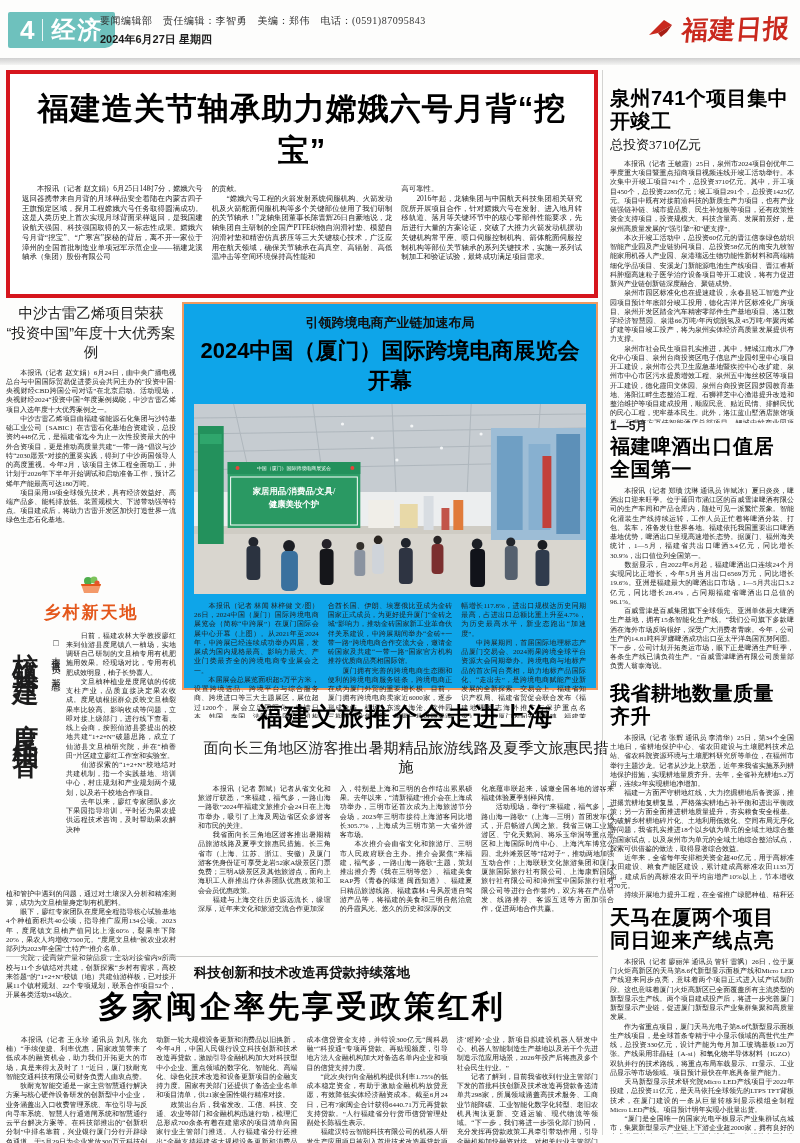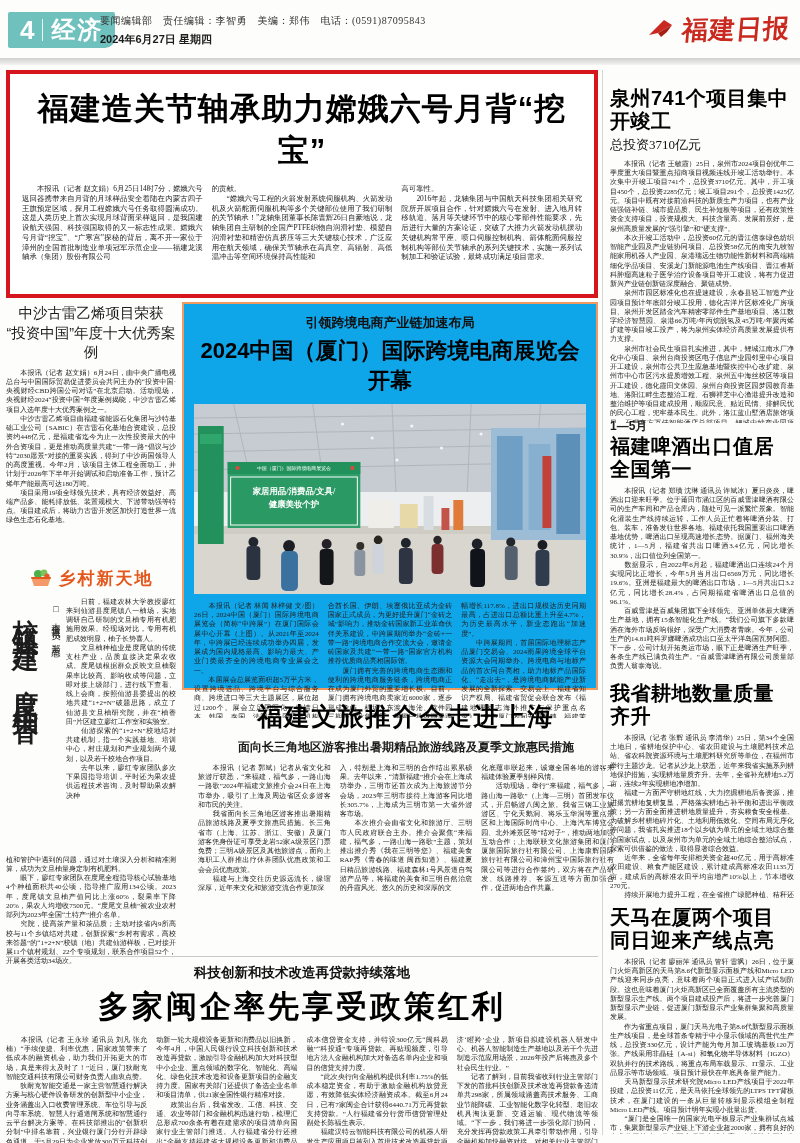--- a/index.html
+++ b/index.html
@@ -41,41 +41,41 @@
   .r-title{font-family:"Liberation Sans",sans-serif;font-weight:900;font-size:20px;line-height:1.15;
            color:#000;letter-spacing:.5px;}
   .r-sub{font-size:13px;margin-top:3px;color:#111;}
   .r-kick{font-size:12px;font-weight:bold;font-family:"Liberation Sans",sans-serif;}
   .r-body{margin-top:6px;}
   
   .lcol{position:absolute;left:6px;top:304px;width:170px;}
   .zs-title{font-family:"Liberation Sans",sans-serif;font-weight:400;font-size:14.5px;
             text-align:center;line-height:1.35;}
   .zs-body{height:188px;overflow:hidden;margin-top:6px;}
-  .rural{display:flex;align-items:center;justify-content:center;gap:6px;margin:10px 0 8px;}
+  .rural{display:flex;align-items:center;justify-content:center;gap:6px;margin:18px 0 8px;flex-direction:column;}
   .rural-text{color:#e4571b;font-size:17px;font-weight:900;font-family:"Liberation Sans",sans-serif;
               letter-spacing:2px;}
   .xz{display:flex;height:252px;overflow:hidden;}
   .xz-title{writing-mode:vertical-rl;text-orientation:upright;font-size:26px;font-weight:900;
             font-family:"Liberation Serif",serif;letter-spacing:9px;width:38px;line-height:38px;}
   .xz-byline{writing-mode:vertical-rl;text-orientation:upright;font-size:9px;width:16px;
              letter-spacing:2px;margin:6px 4px 0 2px;color:#222;}
   .xz-side{flex:1;overflow:hidden;}
   .xz-full{margin-top:6px;height:132px;overflow:hidden;}
   
   .expo{position:absolute;left:182px;top:302px;width:416px;height:388px;border:2px solid #f09a60;
         box-sizing:border-box;padding:8px 10px;background:#0ea5e9;}
   .expo-kick{font-size:13px;margin-top:2px;}
   .expo-title{font-size:22px;margin:4px 0 8px;}
   .expo-photo{width:100%;height:190px;display:block;}
   .expo-cols{margin-top:8px;height:116px;overflow:hidden;}
   
   .wenlv{position:absolute;left:198px;top:700px;width:416px;height:252px;}
   .wl-title{font-size:25px;letter-spacing:2px;}
-  .wl-sub{font-size:12px;text-align:center;font-weight:bold;margin:6px 0 8px;
+  .wl-sub{font-size:15px;text-align:center;font-weight:normal;margin:6px 0 8px;
           font-family:"Liberation Sans",sans-serif;}
   .wl-cols{height:186px;overflow:hidden;}
   
   .policy-rule{position:absolute;left:6px;top:956px;width:592px;height:1px;background:#c9c9c7;}
   .policy{position:absolute;left:6px;top:964px;width:592px;height:173px;}
   .po-kick{font-size:13.5px;}
   .po-title{font-size:31px;letter-spacing:3px;margin:4px 0 8px;}
   .po-cols{height:112px;overflow:hidden;}
 </style>
 </head>

